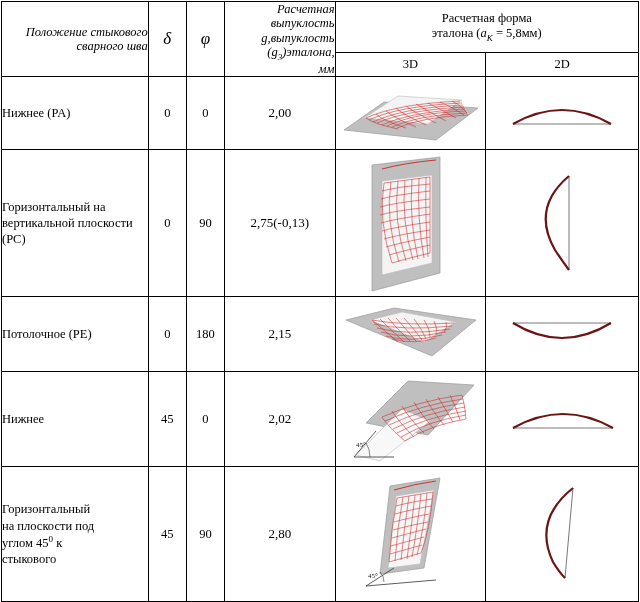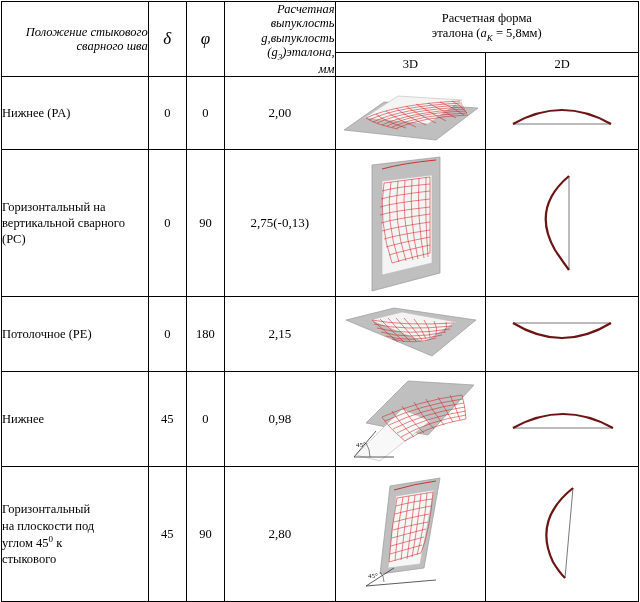--- a/index.html
+++ b/index.html
@@ -172,21 +172,21 @@
         </td>
         <td class="cell-fig">
           <svg class="fig-svg" width="150" height="58" viewBox="0 0 150 58">
             <line x1="26" y1="40" x2="124" y2="40" stroke="#555" stroke-width="0.8"></line>
             <path d="M26,40 Q75,12 124,40" fill="none" stroke="#6b1414" stroke-width="2.2"></path>
           </svg>
         </td>
       </tr>
 
       <tr style="height:147px;">
-        <td class="cell-pos">Горизонтальный на вертикальной сварного (PC)</td>
+        <td class="cell-pos">Горизонтальный на вертикальной плоскости (PC)</td>
         <td class="cell-num">0</td>
         <td class="cell-num">90</td>
         <td class="cell-val">2,75(-0,13)</td>
         <td class="cell-fig">
           <svg class="fig-svg" width="148" height="145" viewBox="0 0 148 145">
             <polygon points="36,14 104,6 104,122 36,140" fill="#bfbfbf" stroke="#999" stroke-width="0.7"></polygon>
             <polygon points="46,30 96,24 96,112 46,124" fill="#f4f4f4" stroke="#bbb" stroke-width="0.6"></polygon>
             <g stroke="#cc2222" stroke-width="0.55" fill="none">
               <path d="M48,32 L94,26"></path>
               <path d="M46,40 Q60,36 94,33"></path>
@@ -252,21 +252,21 @@
             <line x1="26" y1="18" x2="124" y2="18" stroke="#555" stroke-width="0.8"></line>
             <path d="M26,18 Q75,48 124,18" fill="none" stroke="#6b1414" stroke-width="2.2"></path>
           </svg>
         </td>
       </tr>
 
       <tr style="height:95px;">
         <td class="cell-pos">Нижнее</td>
         <td class="cell-num">45</td>
         <td class="cell-num">0</td>
-        <td class="cell-val">0,98</td>
+        <td class="cell-val">2,02</td>
         <td class="cell-fig">
           <svg class="fig-svg" width="148" height="93" viewBox="0 0 148 93">
             <polygon points="30,50 72,8 138,12 92,62" fill="#bfbfbf" stroke="#999" stroke-width="0.7"></polygon>
             <polygon points="20,82 66,36 94,48 44,88" fill="#f8f8f8" stroke="#bbb" stroke-width="0.6"></polygon>
             <g stroke="#cc2222" stroke-width="0.55" fill="none">
               <path d="M46,44 Q82,28 126,22"></path>
               <path d="M49,48 Q84,32 127,26"></path>
               <path d="M53,52 Q86,36 128,30"></path>
               <path d="M57,56 Q88,40 129,34"></path>
               <path d="M61,60 Q90,44 130,38"></path>

